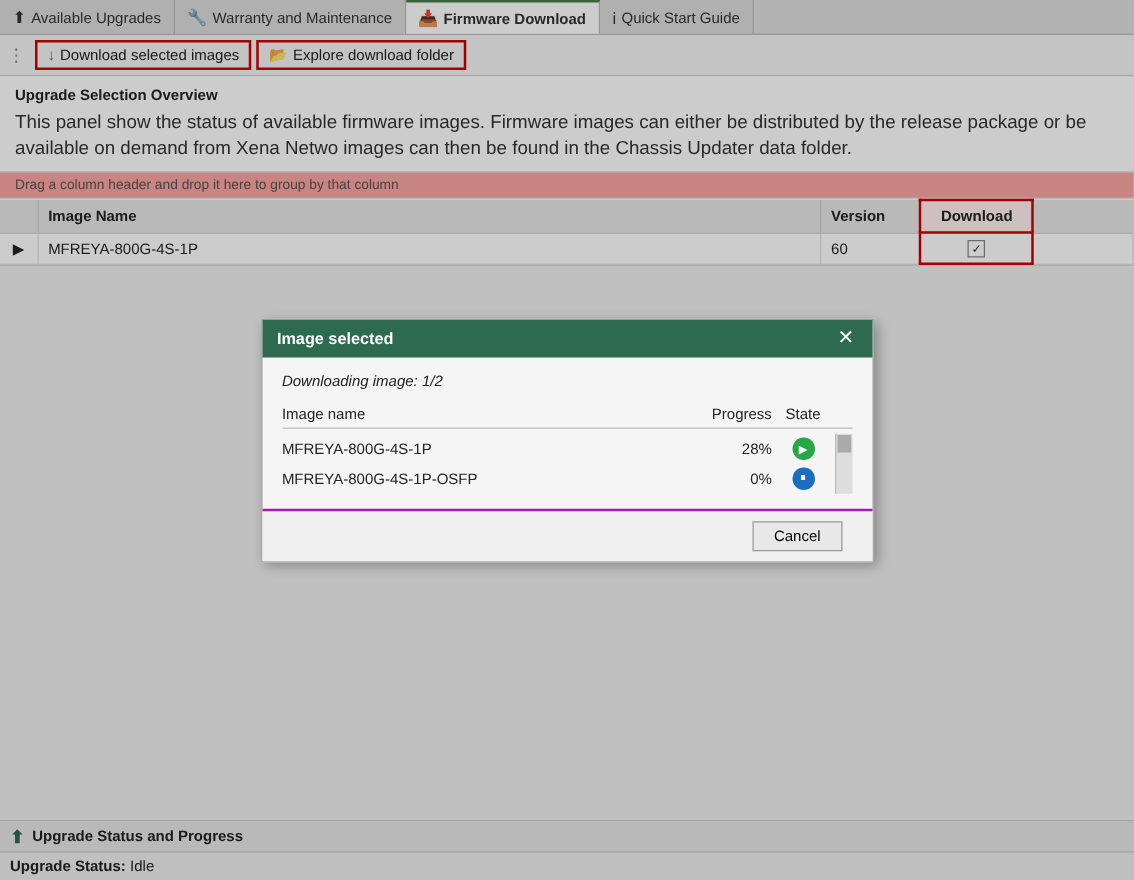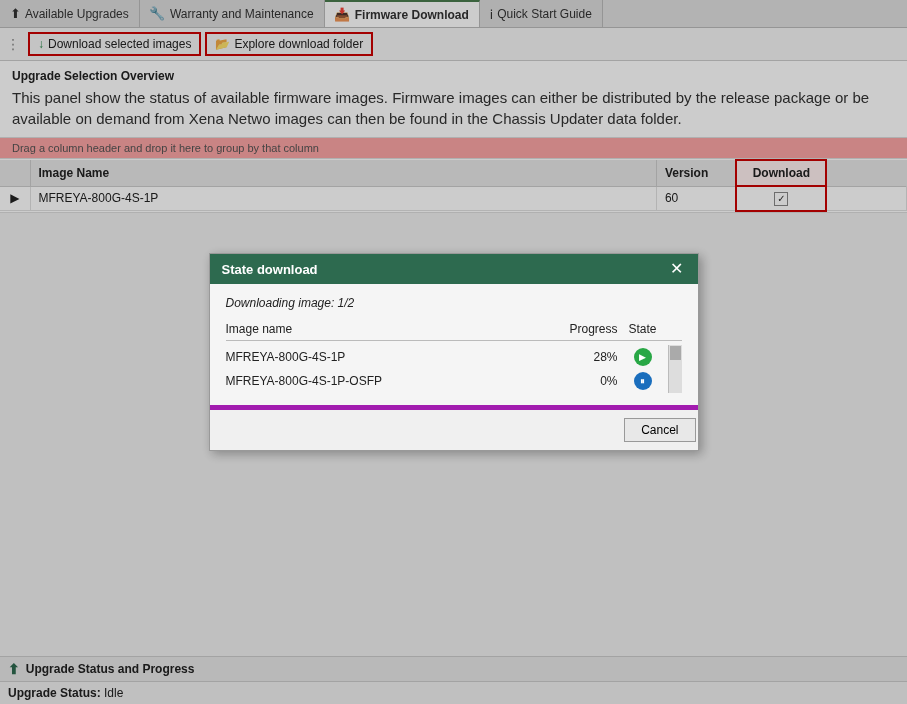--- a/index.html
+++ b/index.html
@@ -232,24 +232,24 @@
       justify-content: center;
       width: 18px;
       height: 18px;
       border-radius: 50%;
       background: #1a6ebd;
       color: #fff;
       font-size: 9px;
       font-weight: bold;
     }
     .modal-footer {
-      padding: 8px 2px;
+      padding: 8px 24px;
       display: flex;
       justify-content: flex-end;
-      border-top: 5px solid #a21caf;
+      border-top: 2px solid #a21caf;
       background: #f0f0f0;
     }
     .cancel-btn {
       padding: 4px 16px;
       background: #e8e8e8;
       border: 1px solid #999;
       cursor: pointer;
       font-size: 12px;
     }
 
@@ -336,21 +336,21 @@
   </div>
   <div class="status-content">
     <strong>Upgrade Status:</strong>
     <span>Idle</span>
   </div>
 </div>
 
 <div class="modal-overlay">
   <div class="modal">
     <div class="modal-header">
-      <span class="modal-header-title">State download</span>
+      <span class="modal-header-title">Image selected</span>
       <button class="modal-close">✕</button>
     </div>
     <div class="modal-body">
       <div class="modal-downloading-line">
         <span>Downloading image:</span>
         <span>1/2</span>
       </div>
       <div class="modal-table-header">
         <span class="col-image-name">Image name</span>
         <span class="col-progress">Progress</span>

